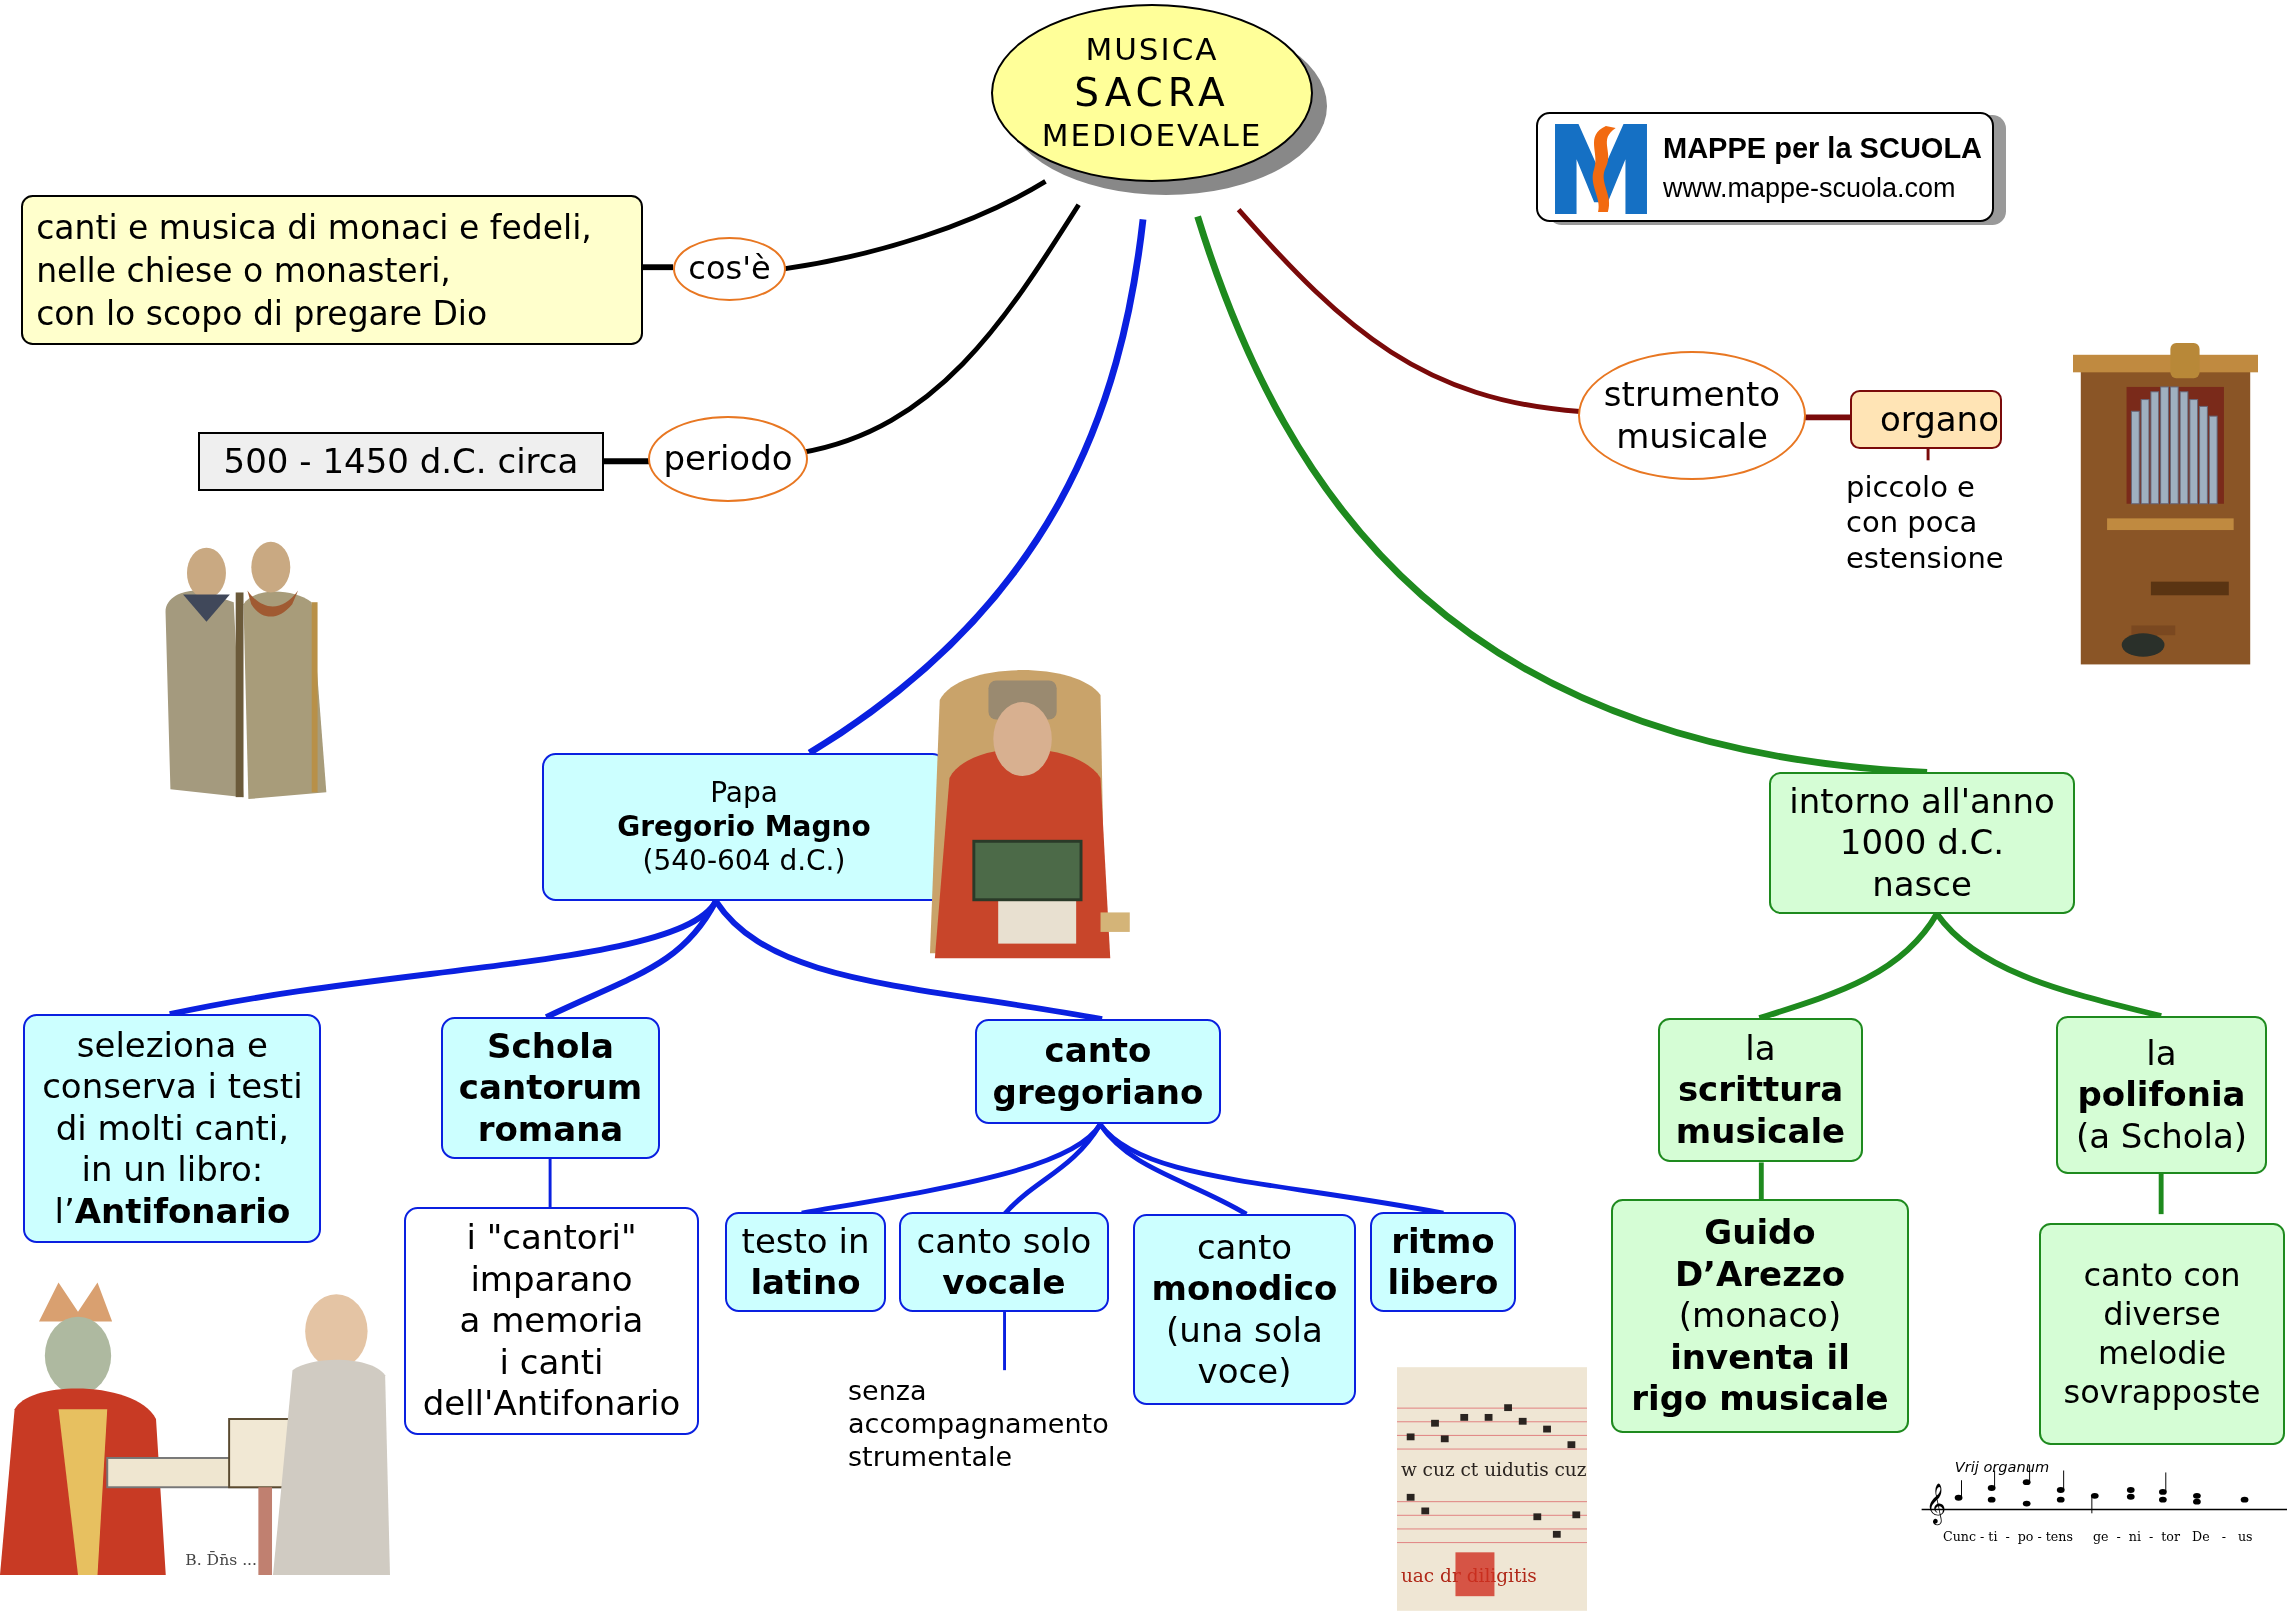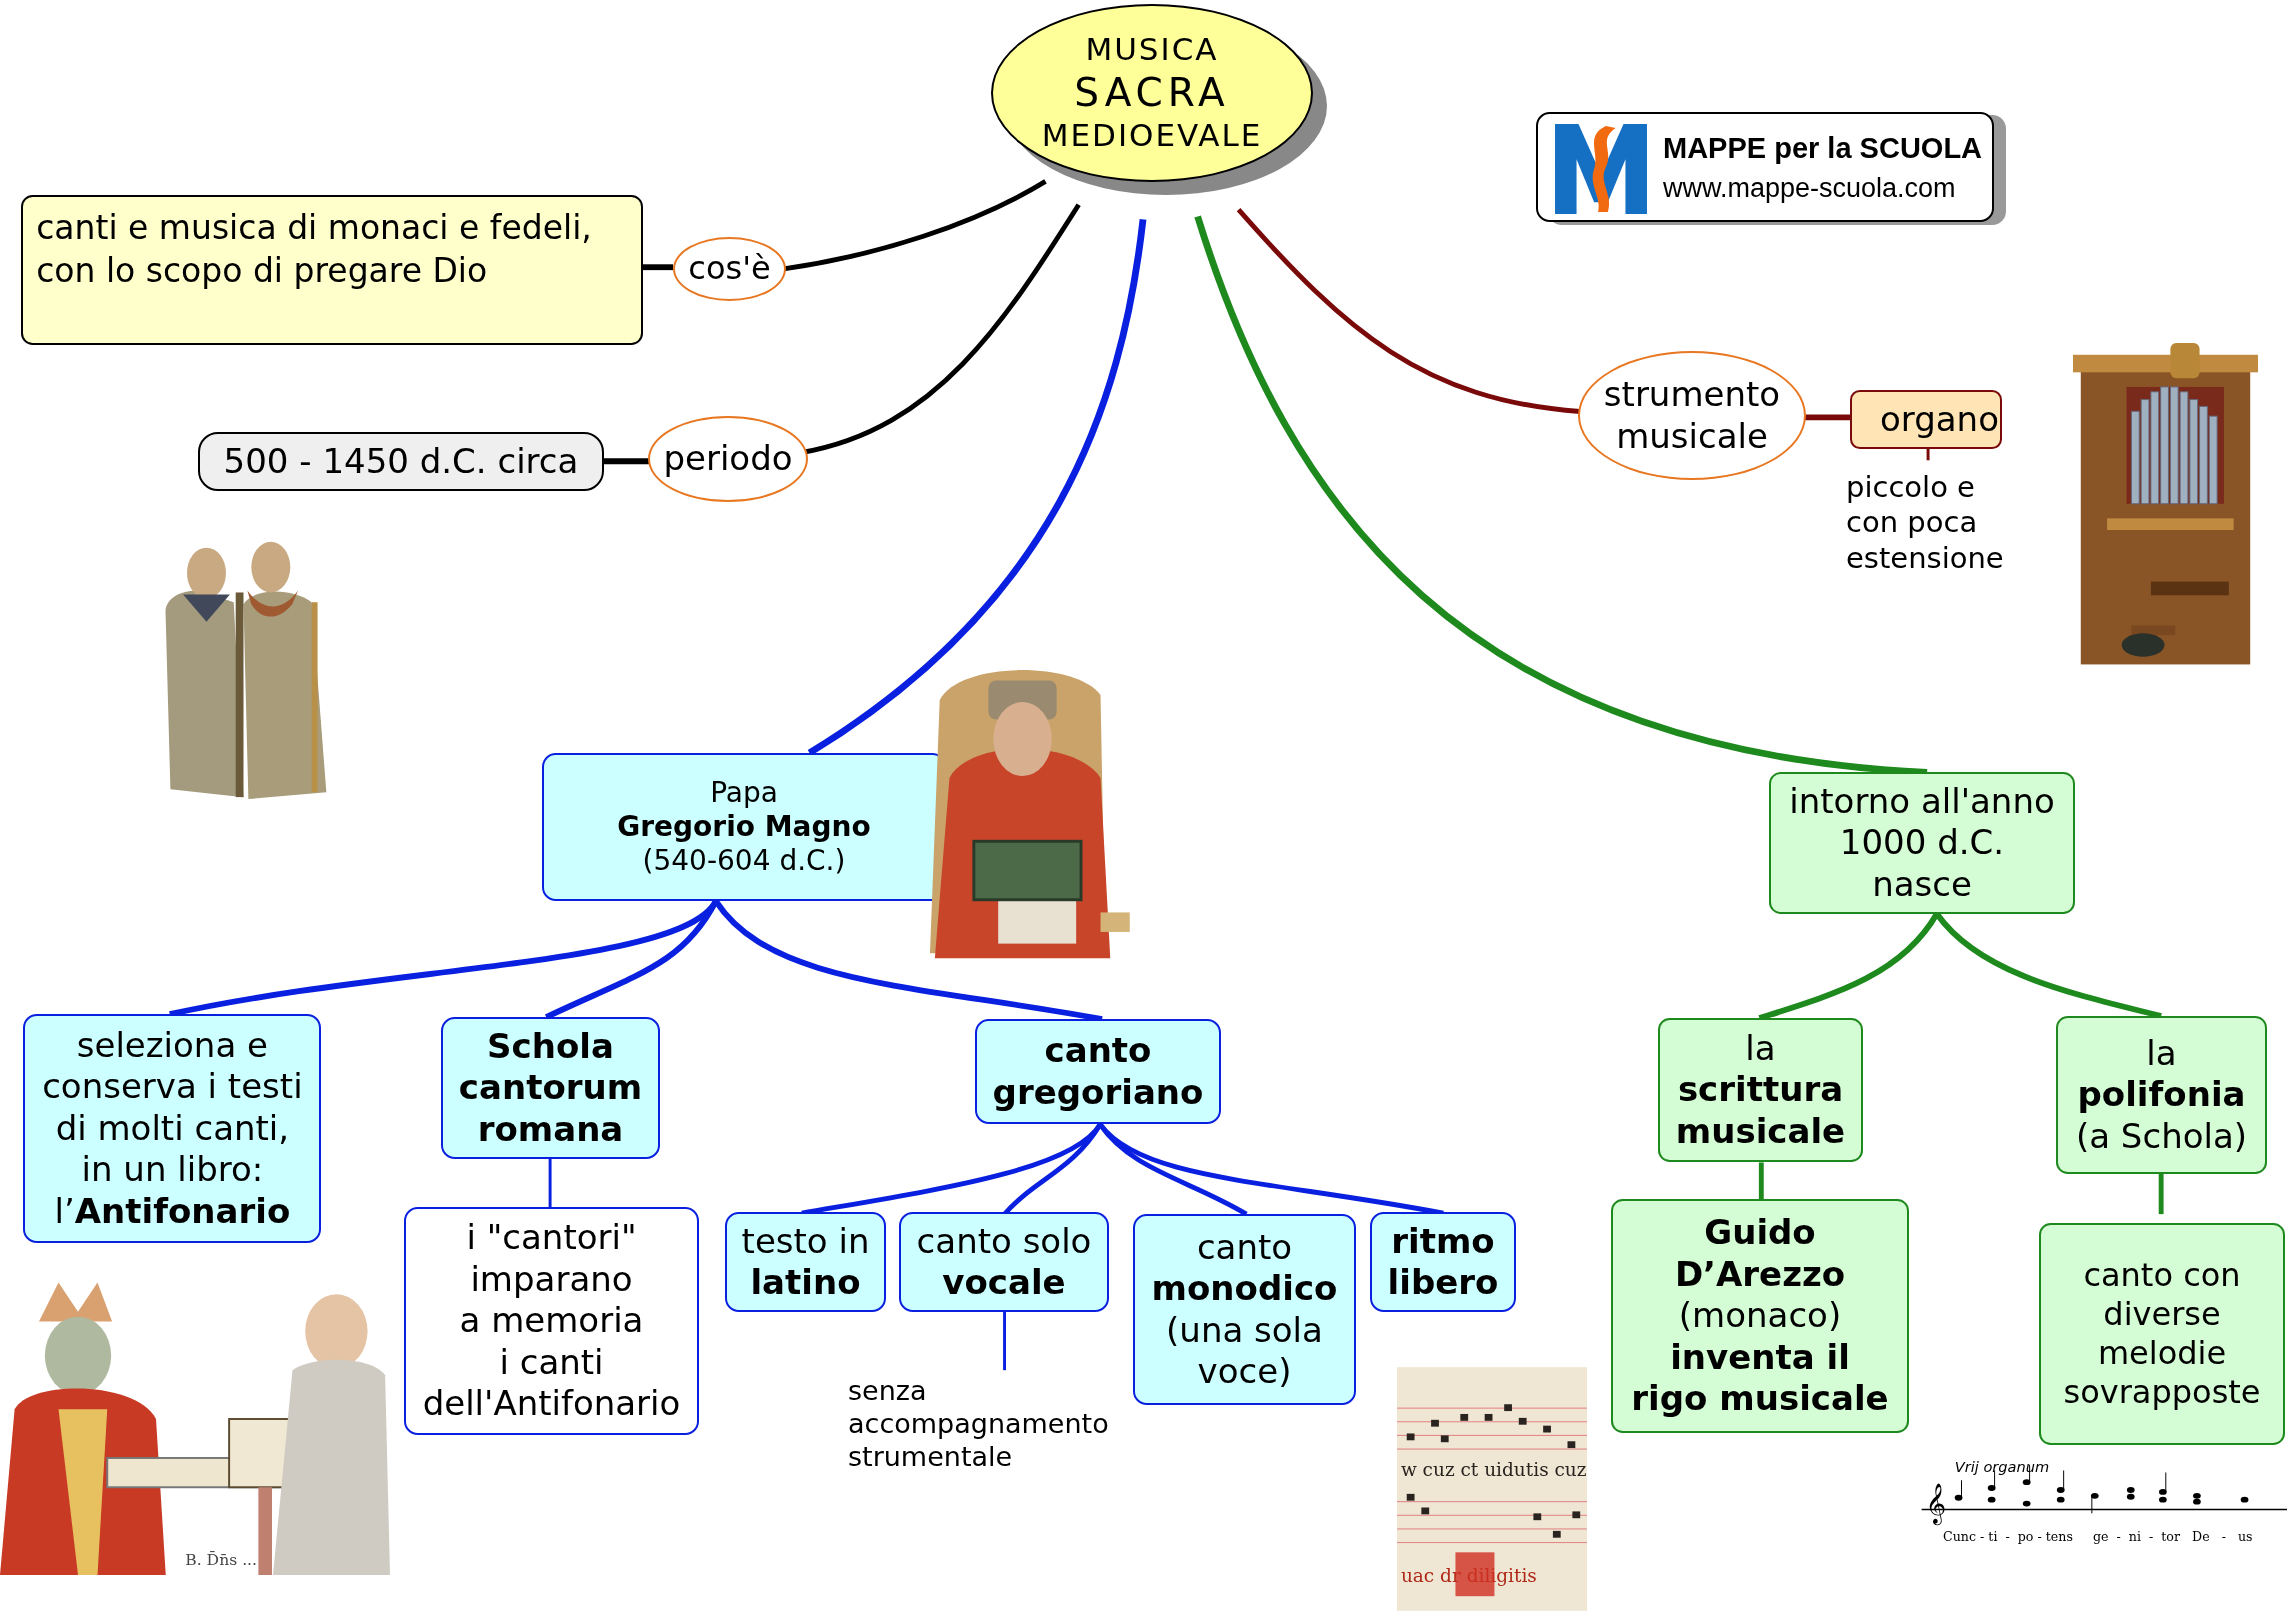--- a/index.html
+++ b/index.html
@@ -73,27 +73,28 @@
   <svg style="position:absolute;left:16.6px;top:9.8px;" width="92" height="90" viewBox="0 0 94 92">
     <polygon points="0,0 24,0 47,52 70,0 94,0 94,92 72,92 72,36 54,80 40,80 22,36 22,92 0,92" fill="#1570c4"></polygon>
     <path d="M52,2 C30,12 46,30 40,46 C34,62 48,76 44,90 L54,90 C60,72 44,60 52,44 C60,28 44,16 62,4 Z" fill="#f26a10"></path>
   </svg>
   <div style="position:absolute;left:125px;top:17.6px;font-family:'Liberation Sans',sans-serif;font-weight:bold;font-size:29px;">MAPPE per la SCUOLA</div>
   <div style="position:absolute;left:125px;top:59px;font-family:'Liberation Sans',sans-serif;font-size:27px;">www.mappe-scuola.com</div>
 </div>
 
 <div class="abs" style="left:20.5px;top:195px;width:622px;height:150px;background:#ffffcc;border:2.9px solid #000;border-radius:11.7px;padding:9.8px 13.7px;font-size:33px;line-height:1.3;">
   <div>canti e musica di monaci e fedeli,</div>
+  <div>nelle chiese o monasteri,</div>
   <div>con lo scopo di pregare Dio</div>
 </div>
 <div class="node oval" style="left:673px;top:237px;width:113px;height:64px;font-size:32px;">
   <span>cos'è</span>
 </div>
 
-<div class="node" style="left:198px;top:432px;width:406px;height:59px;background:#efefef;border:2.9px solid #000;border-radius:20px;font-size:34px;">
+<div class="node" style="left:198px;top:432px;width:406px;height:59px;background:#efefef;border:2.9px solid #000;border-radius:0;font-size:34px;">
   <span>500 - 1450 d.C. circa</span>
 </div>
 <div class="node oval" style="left:648px;top:416px;width:160px;height:86px;font-size:34px;">
   <span>periodo</span>
 </div>
 
 <div class="node oval" style="left:1578px;top:351px;width:228px;height:129px;font-size:34px;">
   <span>strumento</span>
   <span>musicale</span>
 </div>

